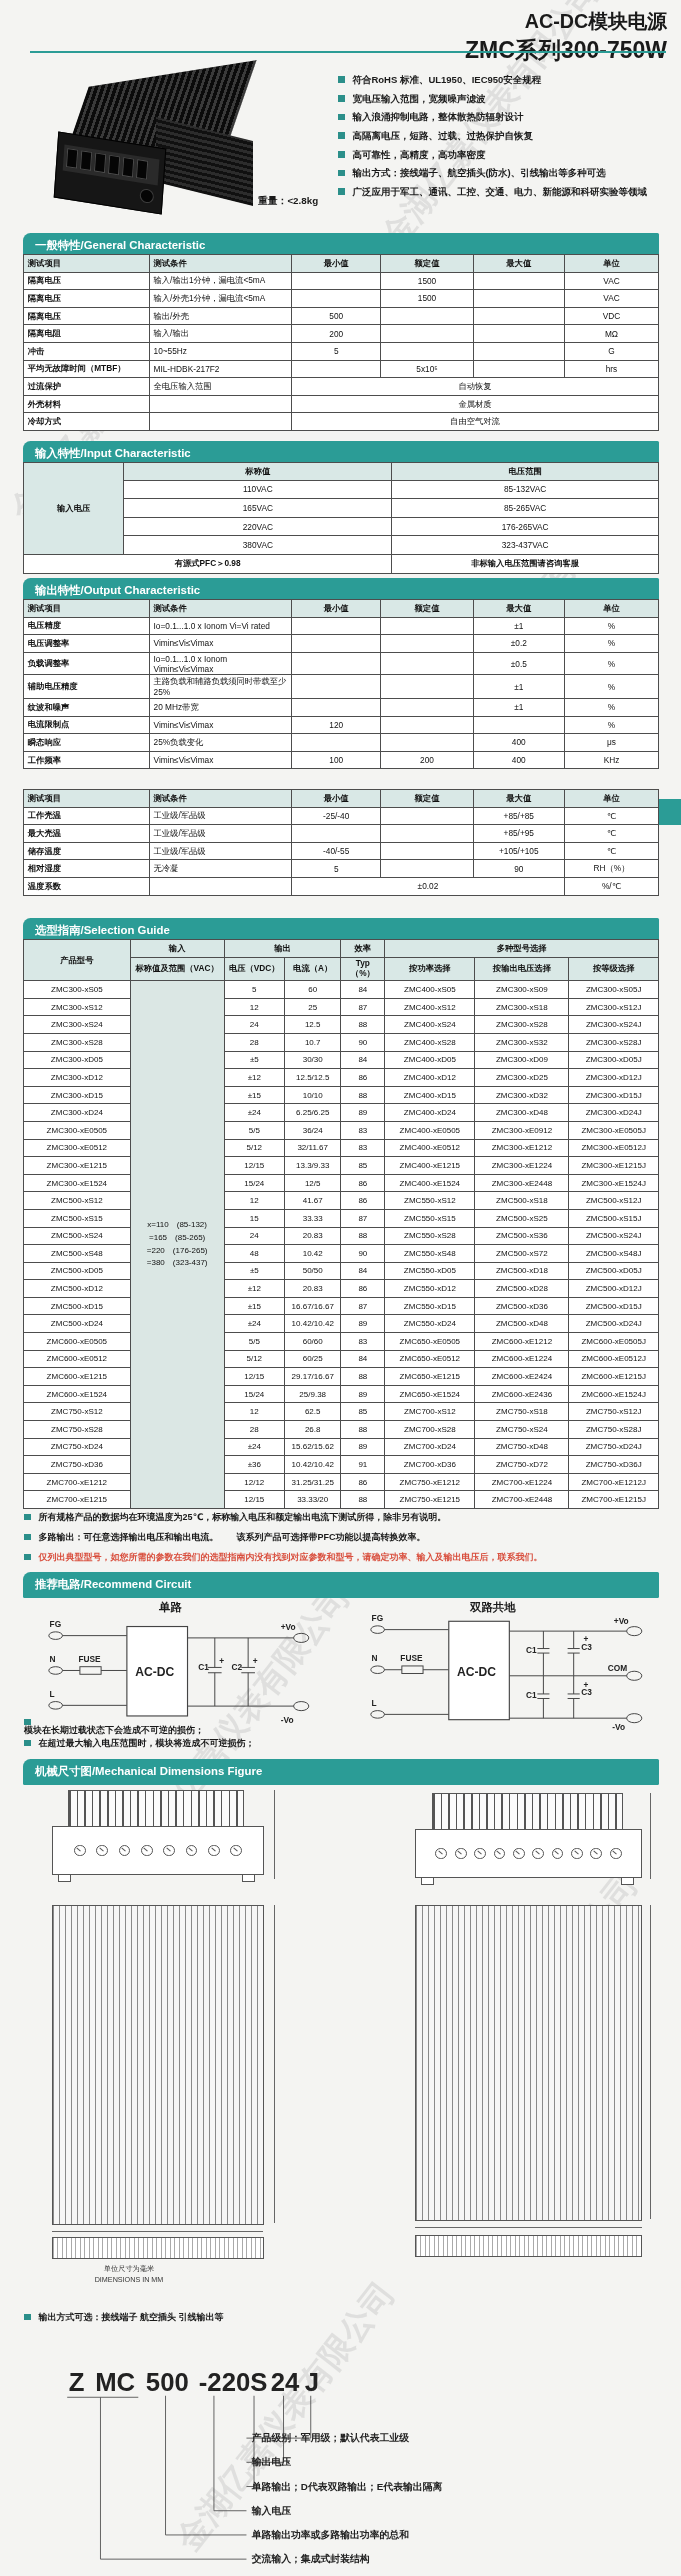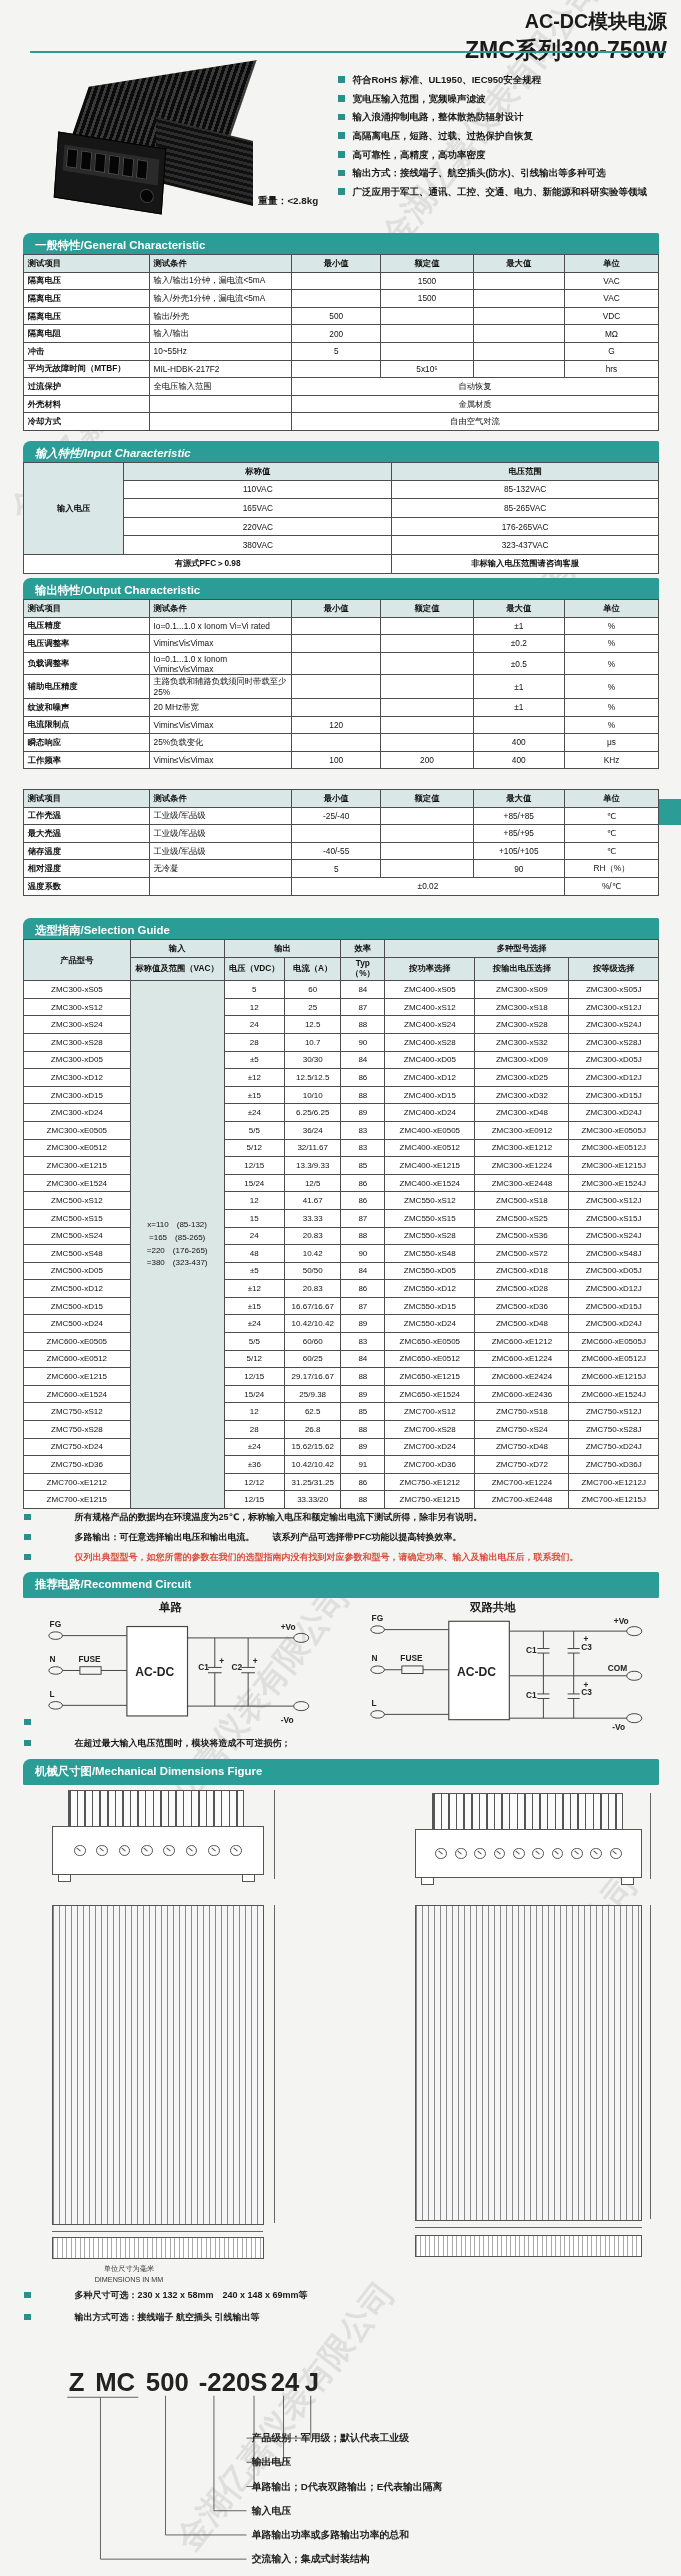--- a/index.html
+++ b/index.html
@@ -46,21 +46,21 @@
   th{background:#d9e8e6;font-weight:bold;}
   .spec td:first-child{text-align:left;font-weight:bold;}
   .spec td:nth-child(2){text-align:left;border-radius:6px;}
   .inputtbl td{height:16px;}
   .inputtbl .side{background:#d9e8e6;font-weight:bold;}
   .inputtbl .foot{font-weight:bold;}
   .sel td{font-size:8px;height:15px;padding:0.8px 1.5px;}
   .sel th{font-size:8.3px;}
   .input-merged{background:#dbe7e4;white-space:pre-line;font-size:8.3px;text-align:center;line-height:1.6;}
 
-  .note{position:absolute;display:flex;align-items:flex-start;z-index:2;gap:36px;}
+  .note{position:absolute;display:flex;align-items:flex-start;z-index:2;}
   .note .sq{margin-top:1.5px;}
   .note .ft{font-size:9px;}
   .note.red .ft{color:#d9503f;}
 
   
   .circ-label{position:absolute;font-size:11.4px;font-weight:bold;z-index:2;}
   svg{position:absolute;z-index:2;}
   .cl{stroke:#444;stroke-width:1.3;fill:none;}
   .ct{font-size:11px;font-weight:bold;fill:#222;}
   .cbox{fill:#fff;stroke:#444;stroke-width:1.5;}
@@ -234,21 +234,21 @@
           <td colspan="4">金属材质</td>
         </tr>
         <tr>
           <td>冷却方式</td>
           <td></td>
           <td colspan="4">自由空气对流</td>
         </tr>
       </tbody>
   </table>
 
-  <div class="banner" style="top:441px;font-style:italic;">输入特性/Input Characteristic</div>
+  <div class="banner" style="top:441px;">输入特性/Input Characteristic</div>
   <table class="inputtbl" style="top:462px;">
     <colgroup>
         <col style="width:15.8%">
         <col style="width:42.2%">
         <col style="width:42%">
       </colgroup>
     <tbody>
       <tr>
         <td class="side" rowspan="5">输入电压</td>
         <th>标称值</th>
@@ -882,24 +882,20 @@
       <div class="screw"></div>
   </div>
   <div class="mfoot" style="left:421px;top:1877px;"></div>
   <div class="mfoot" style="left:621px;top:1877px;"></div>
   <div class="dimv" style="left:650px;top:1793px;height:86px;"></div>
   <div class="mtop" style="left:415px;top:1905px;width:225px;height:314px;"></div>
   <div class="dimv" style="left:650px;top:1905px;height:314px;"></div>
   <div class="dimh" style="left:415px;top:2227px;width:227px;"></div>
   <div class="mstrip" style="left:415px;top:2235px;width:225px;"></div>
 
-  <div class="note" style="left:24px;top:2290px;width:629px;">
-    <span class="sq"></span>
-    <span class="ft" style="font-weight:bold">多种尺寸可选：230 x 132 x 58mm　240 x 148 x 69mm等</span>
-  </div>
   <div class="note" style="left:24px;top:2312px;width:629px;">
     <span class="sq"></span>
     <span class="ft" style="font-weight:bold">输出方式可选：接线端子 航空插头 引线输出等</span>
   </div>
 
   <svg style="left:23px;top:2364px;" width="636" height="208" viewBox="0 0 840 275">
     <text class="mt" x="60" y="36">Z</text>
     <text class="mt" x="95" y="36">MC</text>
     <text class="mt" x="162" y="36">500</text>
     <text class="mt" x="232" y="36">-220S</text>

